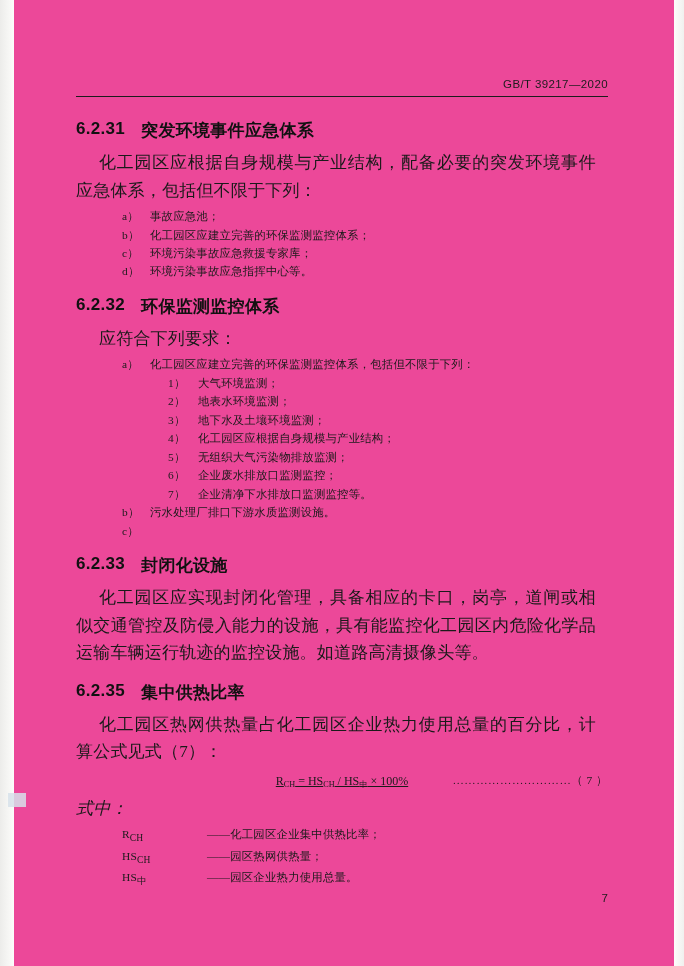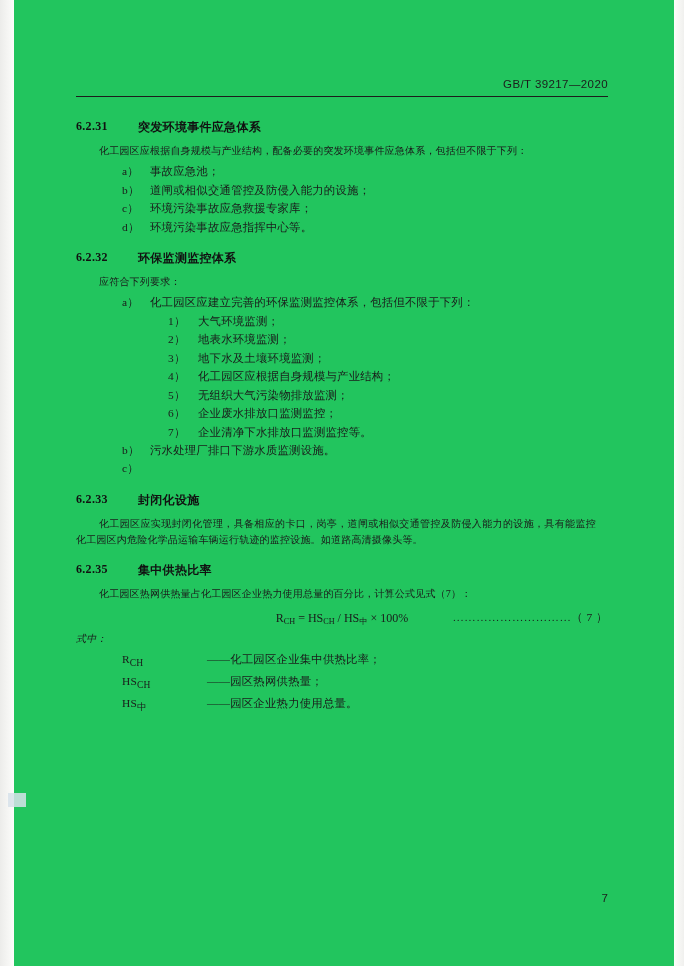--- a/index.html
+++ b/index.html
@@ -7,21 +7,21 @@
     padding: 0;
     background: #8a8a8a;
   }
   body {
     font-family: "Liberation Serif", "DejaVu Serif", serif;
   }
   .page {
     position: relative;
     width: 684px;
     height: 966px;
-    background: #22c55e;
+    background: #ec4899;
     overflow: hidden;
     box-sizing: border-box;
   }
   
   .page::before {
     content: "";
     position: absolute;
     left: 0; top: 0; bottom: 0;
     width: 14px;
     background: linear-gradient(to right, #ececea, #fdfdfb);
@@ -51,35 +51,35 @@
   }
   .rule {
     border-top: 1px solid #1c1c1c;
     margin-top: 2px;
     margin-bottom: 22px;
   }
   .clause {
     margin-bottom: 2px;
   }
   .clause-head {
-    font-size: 12px;
+    font-size: 17px;
     font-weight: bold;
     color: #111;
-    font-family: Liberation Serif, serif;
+    font-family: Liberation Sans, sans-serif;
     letter-spacing: 0.3px;
     margin-top: 14px;
     margin-bottom: 7px;
     display: flex;
     gap: 16px;
   }
   .clause-num {
     min-width: 46px;
   }
   .para {
-    font-size: 10px;
+    font-size: 17px;
     line-height: 1.62;
     color: #1a1a1a;
     text-indent: 23px;
     text-align: justify;
     margin: 0 12px 3px 0;
     letter-spacing: 0.2px;
   }
   .para.noindent {
     text-indent: 0;
     font-style: italic;
@@ -112,20 +112,21 @@
     font-size: 12px;
     line-height: 1.9;
     color: #1a1a1a;
     margin: 4px 0 2px 0;
     position: relative;
   }
   .formula {
     font-family: "Liberation Serif", serif;
     font-style: normal;
     white-space: nowrap;
+    text-decoration: underline;
   }
   .formula sub {
     font-size: 0.68em;
     vertical-align: -0.25em;
   }
   .eq-num {
     position: absolute;
     right: 0;
     font-size: 11.4px;
     letter-spacing: 0.5px;
@@ -182,21 +183,21 @@
         <span>突发环境事件应急体系</span>
       </div>
       <p class="para">化工园区应根据自身规模与产业结构，配备必要的突发环境事件应急体系，包括但不限于下列：</p>
       <ul class="list">
         <li class="list-item lvl1">
           <span class="marker">a）</span>
           <span>事故应急池；</span>
         </li>
         <li class="list-item lvl1">
           <span class="marker">b）</span>
-          <span>道闸或相似交通管控及防侵入能力的设施；</span>
+          <span>化工园区应建立完善的环保监测监控体系；</span>
         </li>
         <li class="list-item lvl1">
           <span class="marker">c）</span>
           <span>环境污染事故应急救援专家库；</span>
         </li>
         <li class="list-item lvl1">
           <span class="marker">d）</span>
           <span>环境污染事故应急指挥中心等。</span>
         </li>
       </ul>

